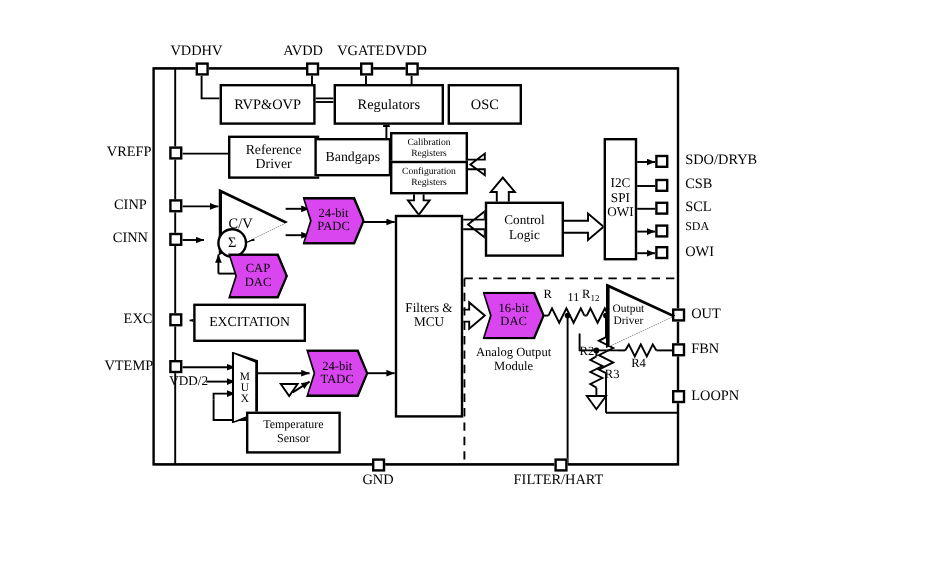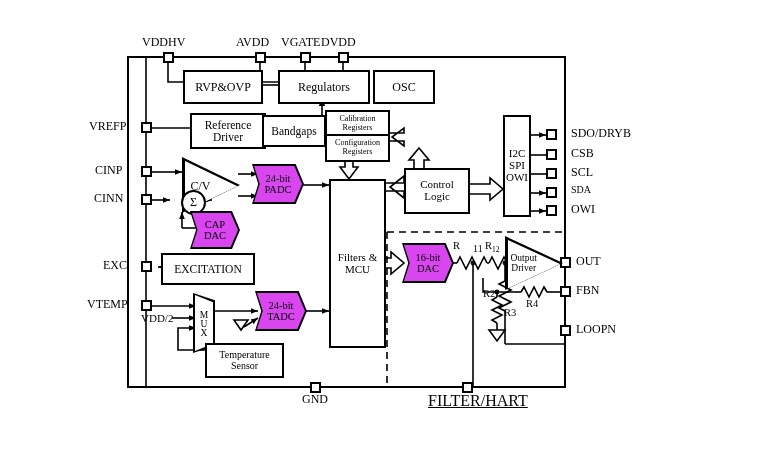--- a/index.html
+++ b/index.html
@@ -198,21 +198,21 @@
   <div class="lbl" style="left:571px;top:166px;font-size:12px;">SCL</div>
   <div class="lbl" style="left:571px;top:185px;font-size:10px;">SDA</div>
   <div class="lbl" style="left:571px;top:203px;font-size:12px;">OWI</div>
   <div class="lbl" style="left:576px;top:255px;font-size:12px;">OUT</div>
   <div class="lbl" style="left:576px;top:284px;font-size:12px;">FBN</div>
   <div class="lbl" style="left:576px;top:323px;font-size:12px;">LOOPN</div>
 
   <div class="pin" style="left:310px;top:382px;"></div>
   <div class="pin" style="left:462px;top:382px;"></div>
   <div class="lbl" style="left:302px;top:393px;font-size:12px;">GND</div>
-  <div class="lbl" style="left:428px;top:393px;font-size:16px;text-decoration:underline;">FILTER/HART</div>
+  <div class="lbl" style="left:428px;top:393px;font-size:12px;">FILTER/HART</div>
 
   <div class="blk" style="left:183px;top:70px;width:76px;height:30px;font-size:12px;">
     <span>RVP&amp;OVP</span>
   </div>
 
   <div class="blk" style="left:278px;top:70px;width:88px;height:30px;font-size:12px;">
     <span>Regulators</span>
   </div>
 
   <div class="blk" style="left:373px;top:70px;width:58px;height:30px;font-size:12px;">
@@ -313,20 +313,24 @@
 
   <div class="hexblk" style="left:402px;top:243px;width:52px;height:40px;">
     <div class="hexin">
       <div style="font-size:10.5px;text-align:center;">
         <div>16-bit</div>
         <div>DAC</div>
       </div>
     </div>
   </div>
 
+  <div class="lbl" style="left:390px;top:289px;font-size:10.5px;text-align:center;width:76px;">
+    <div>Analog Output</div>
+    <div>Module</div>
+  </div>
 
   <div class="tri" style="left:505px;top:236px;width:58px;height:54px;">
     <div class="triin">
       <div style="font-size:9.5px;margin-left:3px;text-align:center;line-height:1.05;">
         <div>Output</div>
         <div>Driver</div>
       </div>
     </div>
   </div>
 

